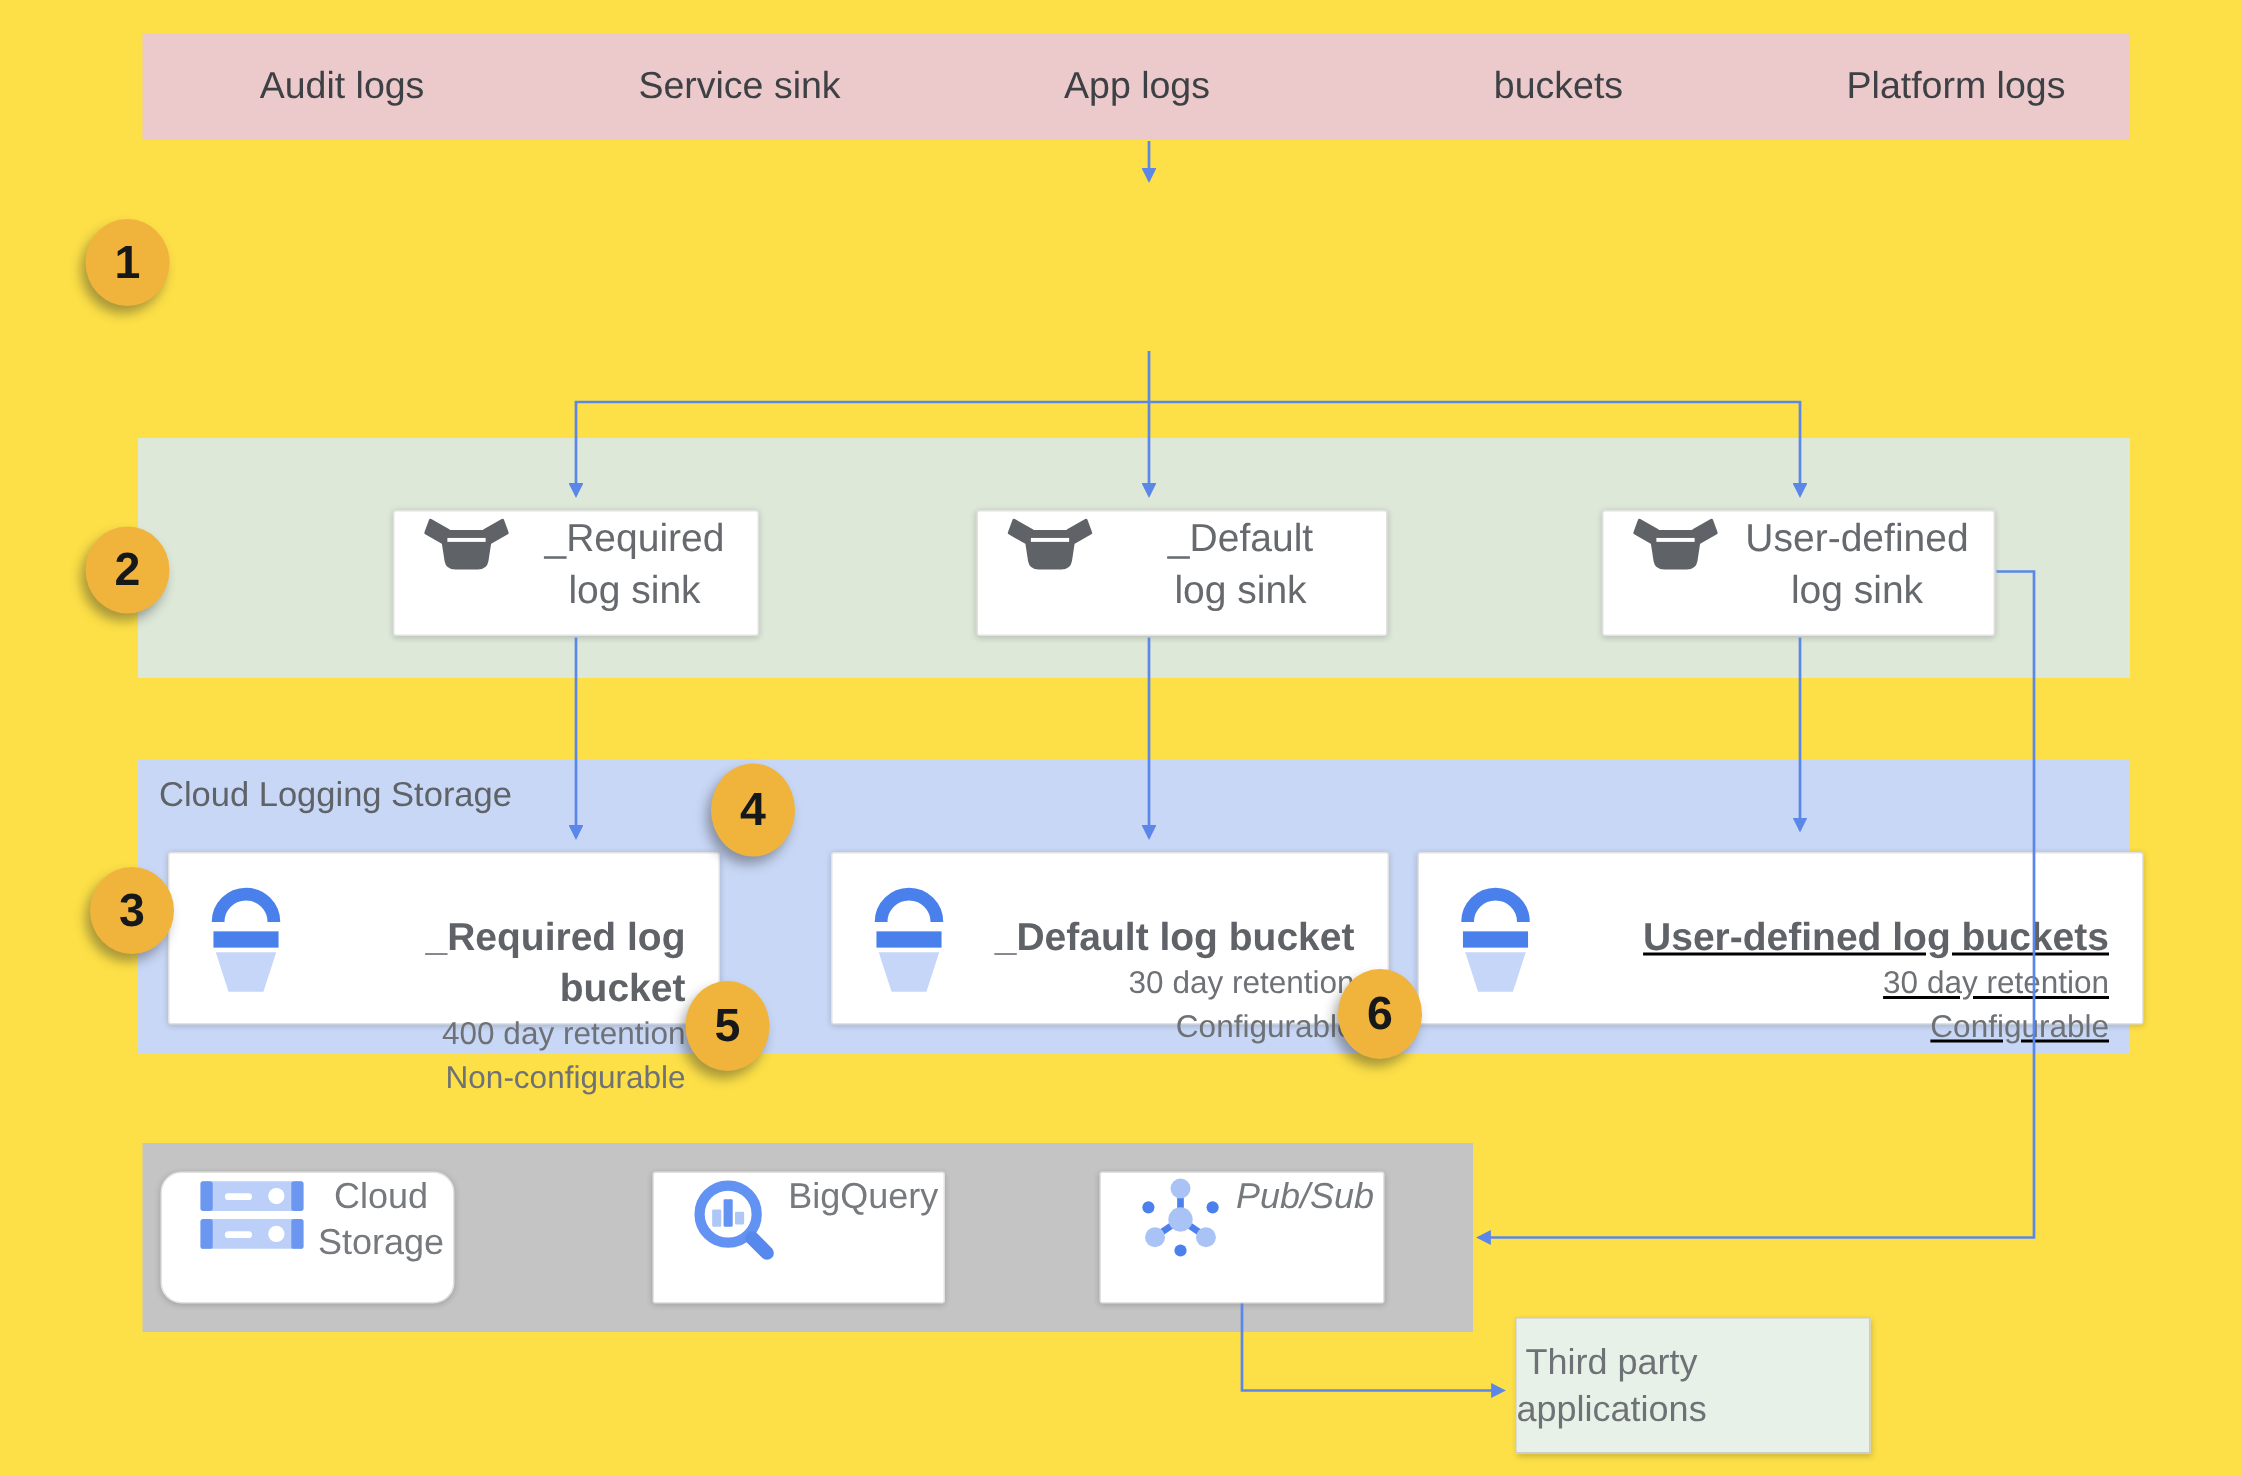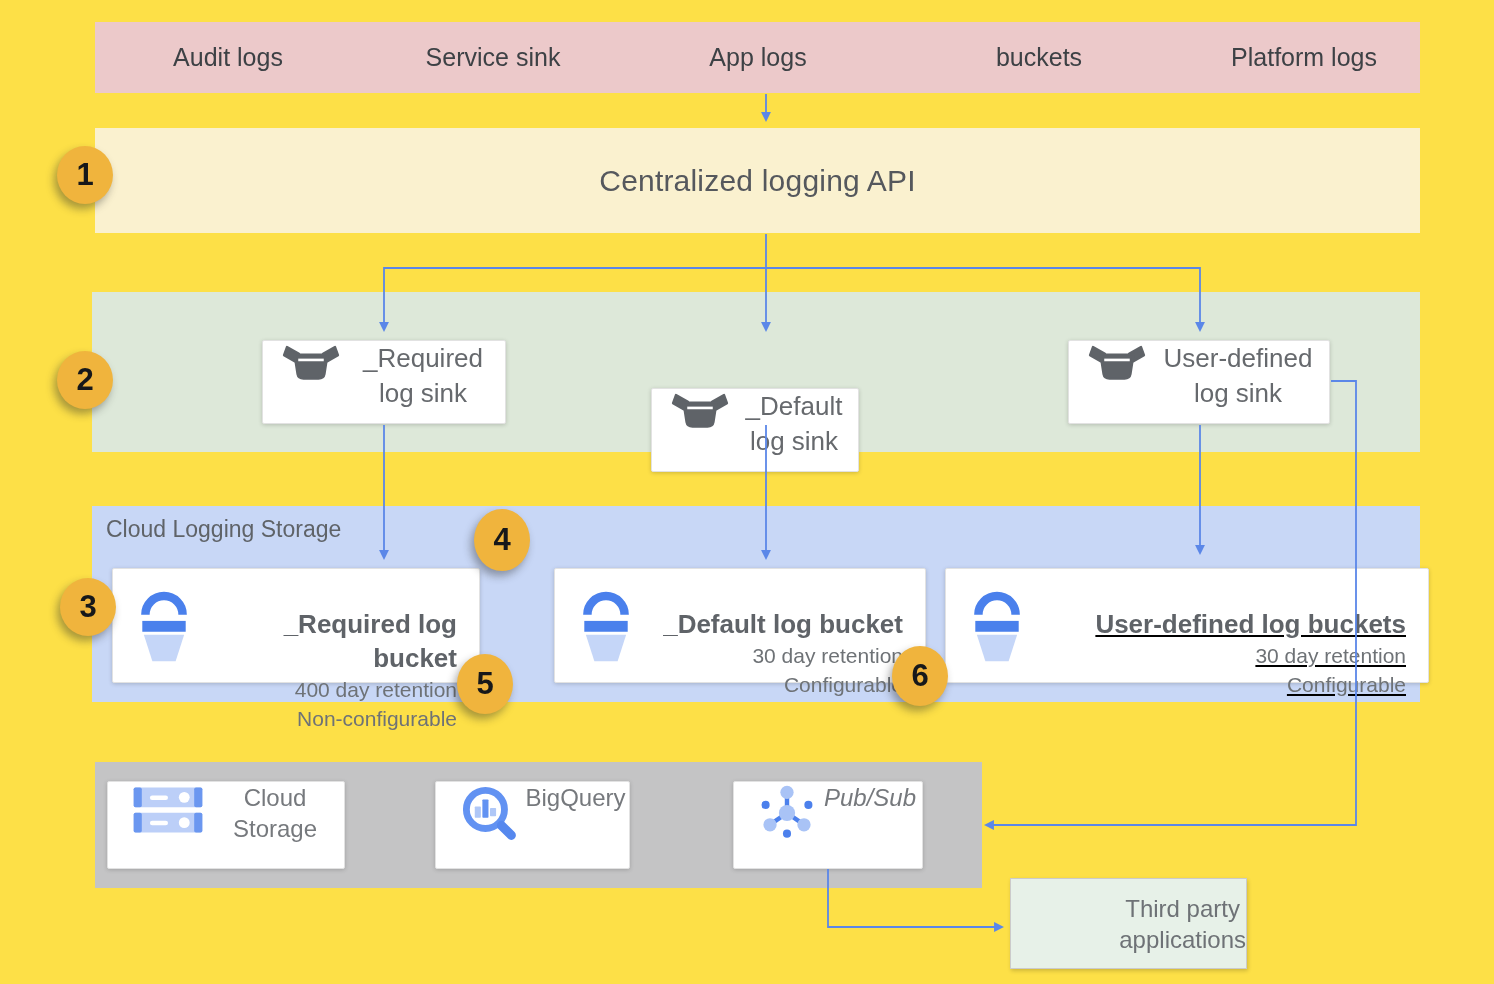--- a/index.html
+++ b/index.html
@@ -23,21 +23,21 @@
   .sink-text{flex:1;text-align:center;font-size:26px;color:#66696D;line-height:35px;}
   .bucket-card{top:568px;height:115px;padding:10px 22px 10px 20px;align-items:flex-start;}
   .bucket-icon-wrap{margin-top:6px;}
   .bucket-text{flex:1;text-align:right;margin-top:28px;}
   .bucket-title{font-size:26px;font-weight:600;color:#5F6368;line-height:34px;}
   .bucket-sub{font-size:21px;color:#6E7276;line-height:29px;}
   .dest-card{top:781px;height:88px;padding-left:22px;}
   .dest-text{flex:1;text-align:center;font-size:24px;color:#76797D;line-height:31px;}
 
   .third-party{position:absolute;left:1010px;top:878px;width:235px;height:89px;background:#E7F1E8;
-    border:1px solid #CBCBCB;box-shadow:1px 2px 4px rgba(0,0,0,0.18);display:flex;align-items:center;justify-content:flex-end;
+    border:1px solid #CBCBCB;box-shadow:1px 2px 4px rgba(0,0,0,0.18);display:flex;align-items:center;justify-content:flex-start;
     text-align:center;font-size:24px;color:#6E7276;line-height:31px;z-index:3;}
 
   .connectors{position:absolute;left:0;top:0;z-index:5;pointer-events:none;}
 
   .badge{position:absolute;width:56px;height:58px;border-radius:50%;background:#F0B43D;
     display:flex;align-items:center;justify-content:center;font-size:31px;font-weight:bold;color:#17181A;
     box-shadow:-3px 5px 8px rgba(40,40,40,0.40);z-index:8;}
   .badge-1{left:57px;top:146px;}
   .badge-2{left:57px;top:351px;}
   .badge-3{left:60px;top:578px;}
@@ -53,23 +53,20 @@
 <div class="canvas">
 
   <div class="band band-sources">
     <span class="source-label" style="left:133px">Audit logs</span>
     <span class="source-label" style="left:398px">Service sink</span>
     <span class="source-label" style="left:663px">App logs</span>
     <span class="source-label" style="left:944px">buckets</span>
     <span class="source-label" style="left:1209px">Platform logs</span>
   </div>
 
-  <div class="band band-api">
-    <span class="api-label">Centralized logging API</span>
-  </div>
 
   <div class="band band-sinks"></div>
 
   <div class="band band-storage"></div>
   <span class="storage-band-label">Cloud Logging Storage</span>
 
   <div class="band band-destinations"></div>
 
   <div class="card sink-card" style="left:262px;width:244px;">
     <span class="icon">
@@ -81,21 +78,21 @@
         </g>
         <rect x="23" y="23.5" width="34" height="3.5" fill="#ffffff"></rect>
       </svg>
     </span>
     <div class="sink-text">
       <div>_Required</div>
       <div>log sink</div>
     </div>
   </div>
 
-  <div class="card sink-card" style="left:651px;width:208px;margin-top:48px;">
+  <div class="card sink-card" style="left:651px;width:274px;">
     <span class="icon">
       <svg viewBox="0 0 80 56" width="60" height="42">
         <g fill="#5F6368" stroke="#5F6368" stroke-width="3" stroke-linejoin="round">
           <path d="M8,8 L24,17 L18,27 L4,19 Z"></path>
           <path d="M72,8 L56,17 L62,27 L76,19 Z"></path>
           <path d="M18,18 L62,18 L58,44 Q57,50 50,50 L30,50 Q23,50 22,44 Z"></path>
         </g>
         <rect x="23" y="23.5" width="34" height="3.5" fill="#ffffff"></rect>
       </svg>
     </span>
@@ -160,21 +157,21 @@
         <path d="M14,64 L66,64 L55,98 L25,98 Z" fill="#C5D6F8"></path>
       </svg>
     </span>
     <div class="bucket-text">
       <div class="bucket-title">User-defined log buckets</div>
       <div class="bucket-sub">30 day retention</div>
       <div class="bucket-sub">Configurable</div>
     </div>
   </div>
 
-  <div class="card dest-card" style="left:107px;width:238px;">
+  <div class="card dest-card" style="left:107px;width:196px;border-radius:14px;">
     <span class="icon">
       <svg viewBox="0 0 84 62" width="76" height="56">
         <rect x="4" y="6" width="76" height="22" rx="2" fill="#BCCFF8"></rect>
         <rect x="4" y="6" width="9" height="22" rx="2" fill="#6B97F0"></rect>
         <rect x="71" y="6" width="9" height="22" rx="2" fill="#6B97F0"></rect>
         <rect x="22" y="15" width="20" height="5" rx="2.5" fill="#ffffff"></rect>
         <circle cx="60" cy="17" r="6" fill="#ffffff"></circle>
         <rect x="4" y="34" width="76" height="22" rx="2" fill="#BCCFF8"></rect>
         <rect x="4" y="34" width="9" height="22" rx="2" fill="#6B97F0"></rect>
         <rect x="71" y="34" width="9" height="22" rx="2" fill="#6B97F0"></rect>

